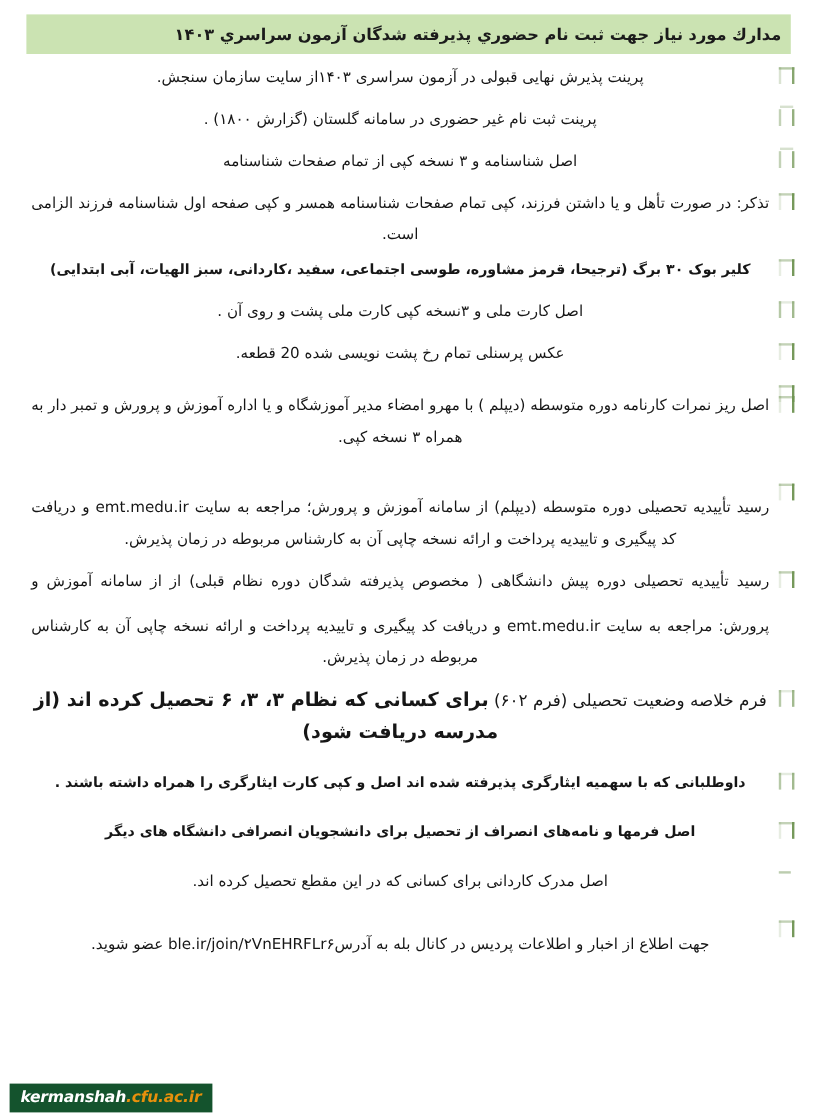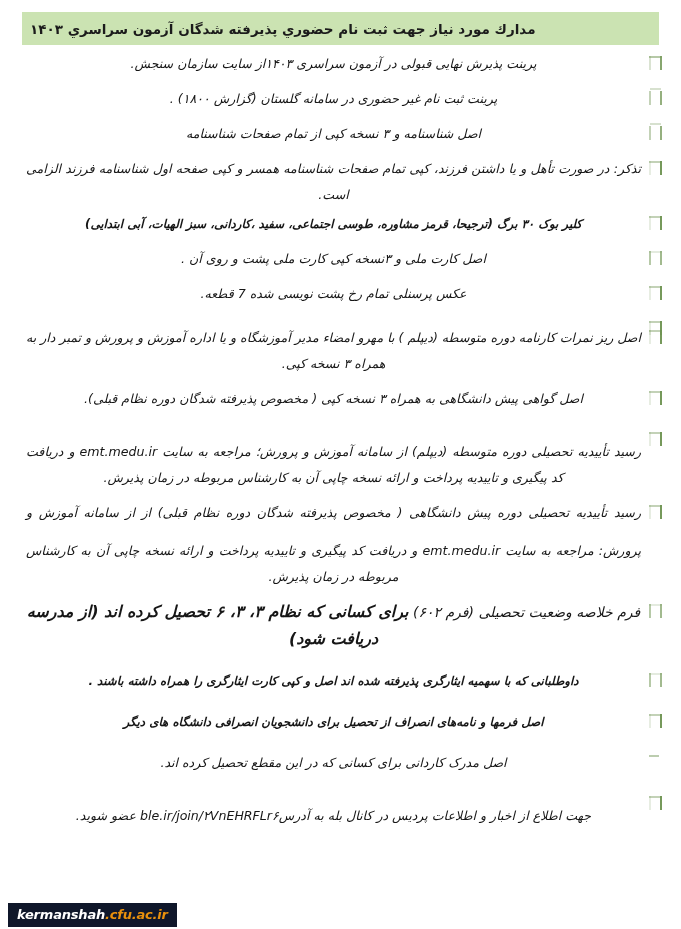--- a/index.html
+++ b/index.html
@@ -25,41 +25,40 @@
     background: #fff;
   }
 
   
   .header-band {
     margin: 12px 22px 0 22px;
     background: #cbe3b2;
     height: 33px;
     display: flex;
     align-items: center;
-    justify-content: flex-end;
+    justify-content: flex-start;
     padding: 0 8px;
     box-sizing: border-box;
   }
   .header-title {
     font-size: 13.5px;
     font-weight: bold;
     color: #1b1b1b;
     letter-spacing: 0;
     white-space: nowrap;
     text-align: center;
     direction: rtl;
   }
 
   
   .doc-list {
     margin: 0;
     padding: 6px 18px 0 18px;
     list-style: none;
     direction: rtl;
-    font-style: italic;
   }
   .doc-item {
     position: relative;
     display: block;
     margin: 0 0 3px 0;
     padding: 0 22px 0 8px;
     font-size: 12.6px;
     line-height: 26px;
     color: #161616;
     text-align: right;
@@ -126,21 +125,21 @@
   }
 
   .spacer-sm { height: 6px; }
   .spacer-md { height: 12px; }
 
   
   .footer-logo {
     position: absolute;
     left: 8px;
     bottom: 14px;
-    background: #0f172a;
+    background: #14532d;
     padding: 4px 9px 5px 9px;
     font-style: italic;
     font-weight: bold;
     font-size: 13px;
     line-height: 15px;
     direction: ltr;
     letter-spacing: -0.2px;
     white-space: nowrap;
   }
   .footer-logo .part-a { color: #ffffff; }
@@ -220,21 +219,21 @@
     </div>
 
     <div class="spacer-sm"></div>
 
     <div class="doc-item center">
       <span class="cb v3">
           <i class="top"></i>
           <i class="right"></i>
           <i class="left"></i>
         </span>
-      <span class="doc-text">عکس پرسنلی تمام رخ پشت نویسی شده 7 قطعه.</span>
+      <span class="doc-text">عکس پرسنلی تمام رخ پشت نویسی شده 20 قطعه.</span>
     </div>
 
     <div class="spacer-sm"></div>
 
     <div class="doc-item center">
       <span class="cb v3">
           <i class="top"></i>
           <i class="right"></i>
           <i class="left"></i>
         </span>
@@ -246,28 +245,20 @@
       <span class="cb v3">
           <i class="top"></i>
           <i class="right"></i>
           <i class="left"></i>
         </span>
       <span class="doc-text">اصل ریز نمرات کارنامه دوره متوسطه (دیپلم ) با مهرو امضاء مدیر آموزشگاه و یا اداره آموزش و پرورش و تمبر دار به همراه ۳ نسخه کپی.</span>
     </div>
 
     <div class="spacer-sm"></div>
 
-    <div class="doc-item center">
-      <span class="cb v3">
-          <i class="top"></i>
-          <i class="right"></i>
-          <i class="left"></i>
-        </span>
-      <span class="doc-text">اصل گواهی پیش دانشگاهی به همراه ۳ نسخه کپی ( مخصوص پذیرفته شدگان دوره نظام قبلی).</span>
-    </div>
 
     <div class="spacer-sm"></div>
 
 
     <div class="spacer-sm"></div>
 
     <div class="doc-item justify">
       <span class="cb v3">
           <i class="top"></i>
           <i class="right"></i>

